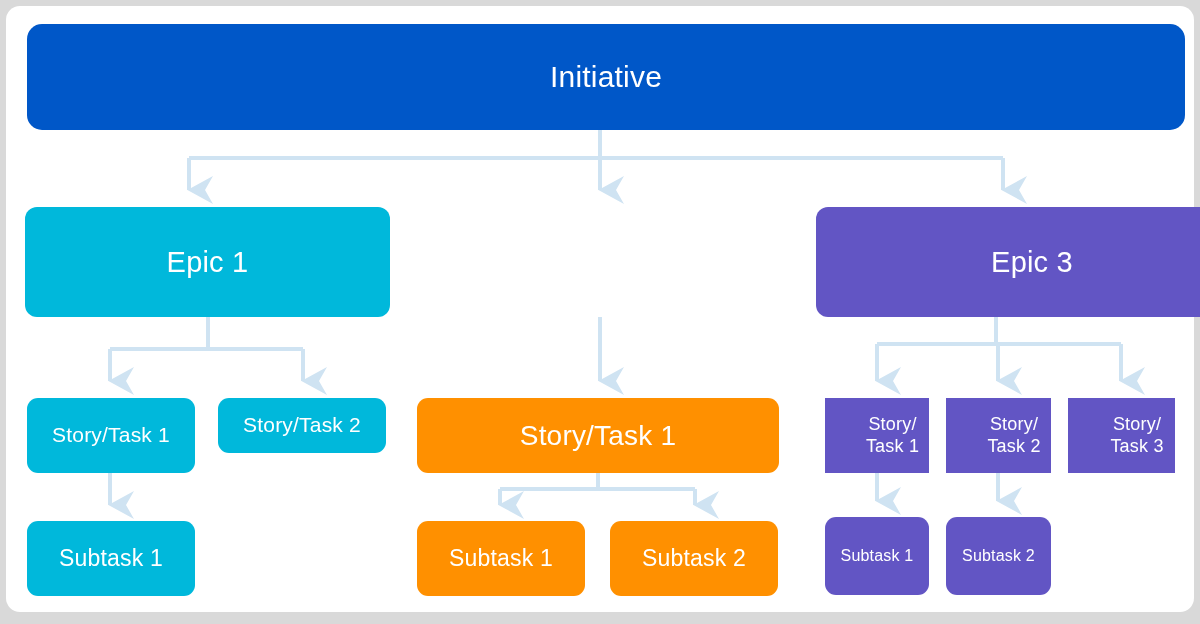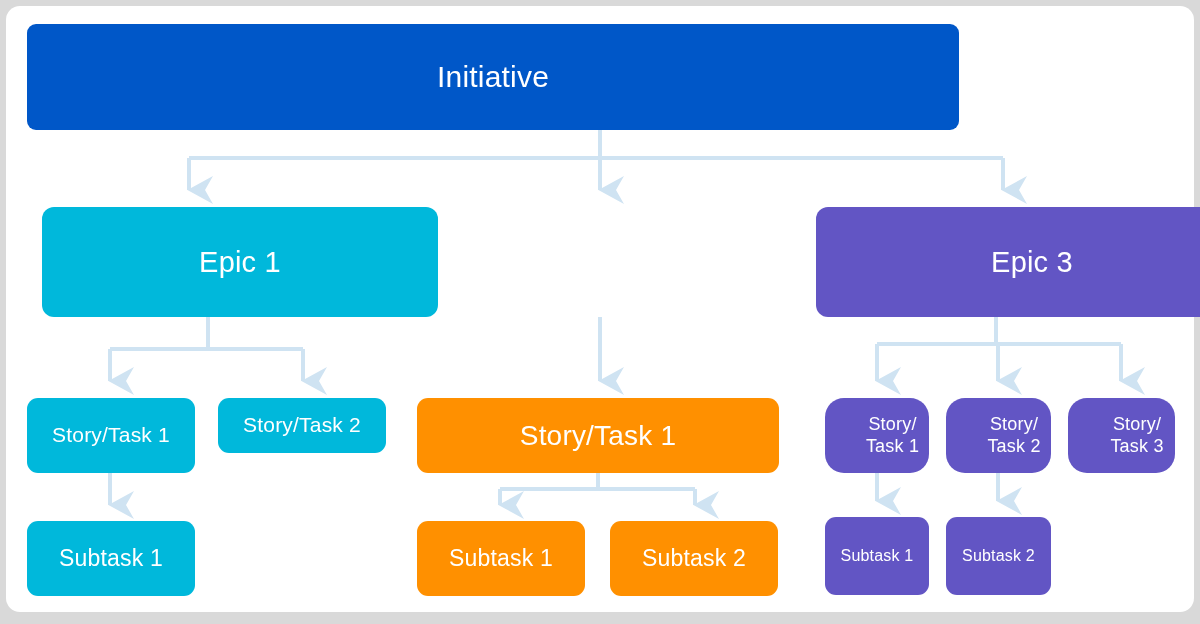--- a/index.html
+++ b/index.html
@@ -65,28 +65,28 @@
   .n-epic {
     border-radius: 12px;
     font-size: 29px;
   }
   .n-cyan   { background: #00b8db; }
   .n-orange { background: #ff9000; }
   .n-purple { background: #6255c4; }
 
   .n-story-lg  { border-radius: 11px; font-size: 21px; }
   .n-story-xl  { border-radius: 11px; font-size: 28px; }
-  .n-story-sm  { border-radius: 19px; font-size: 18px; padding-left: 31px; }
+  .n-story-sm  { border-radius: 0; font-size: 18px; padding-left: 31px; }
   .n-sub-lg    { border-radius: 11px; font-size: 23px; }
   .n-sub-sm    { border-radius: 11px; font-size: 16px; }
 
   
-  #initiative      { left: 27px;  top: 24px;  width: 932px; height: 106px; }
+  #initiative      { left: 27px;  top: 24px;  width: 1158px; height: 106px; border-radius: 15px; }
 
-  #epic-1          { left: 42px;  top: 207px; width: 396px;  height: 110px; }
+  #epic-1          { left: 25px;  top: 207px; width: 365px;  height: 110px; }
   #epic-2          { left: 420px; top: 207px; width: 363px;  height: 110px; }
   #epic-3          { left: 816px; top: 207px; width: 432px;  height: 110px; }
 
   #e1-story-1      { left: 27px;  top: 398px; width: 168px;  height: 75px; }
   #e1-story-2      { left: 218px; top: 398px; width: 168px;  height: 55px; }
   #e1-subtask-1    { left: 27px;  top: 521px; width: 168px;  height: 75px; }
 
   #e2-story-1      { left: 417px; top: 398px; width: 362px;  height: 75px; }
   #e2-subtask-1    { left: 417px; top: 521px; width: 168px;  height: 75px; }
   #e2-subtask-2    { left: 610px; top: 521px; width: 168px;  height: 75px; }

